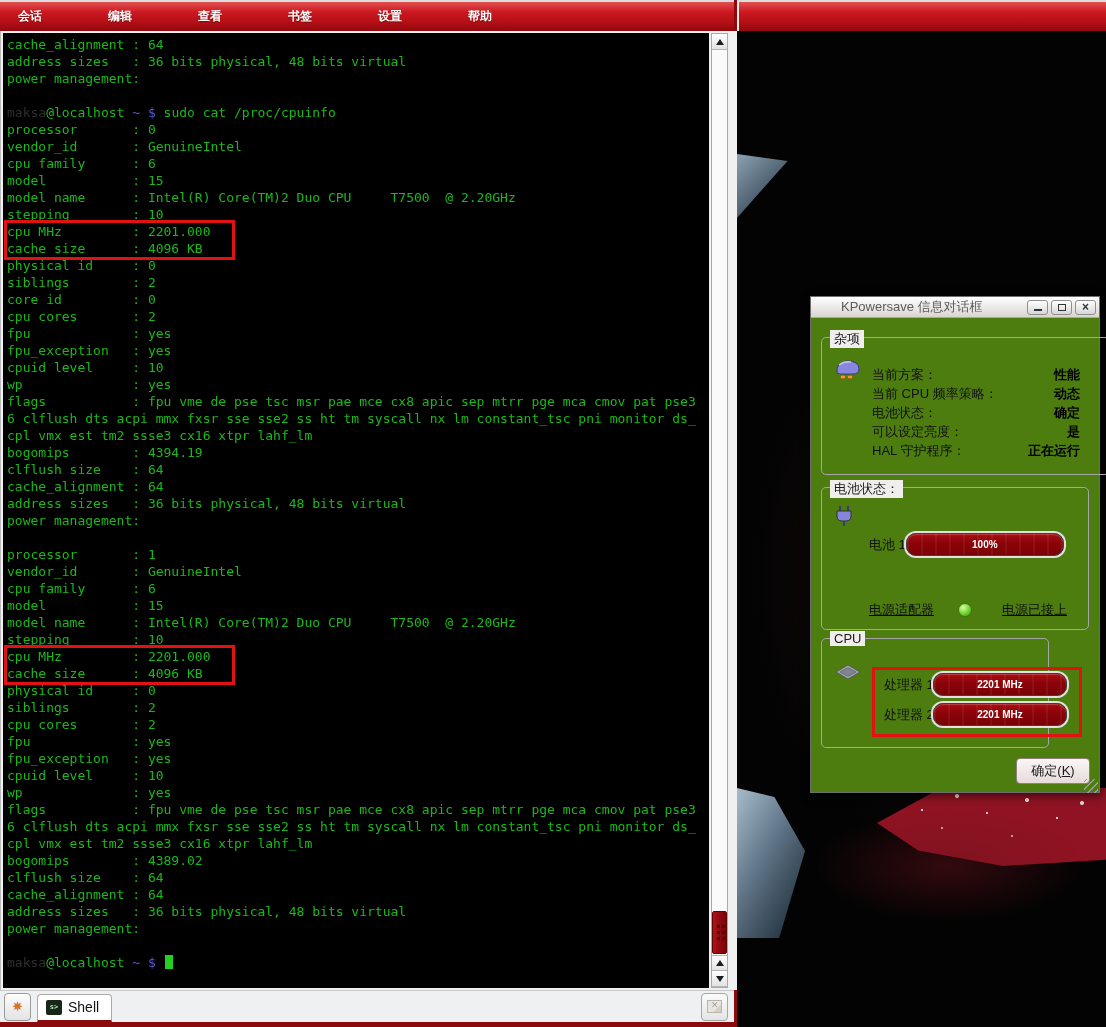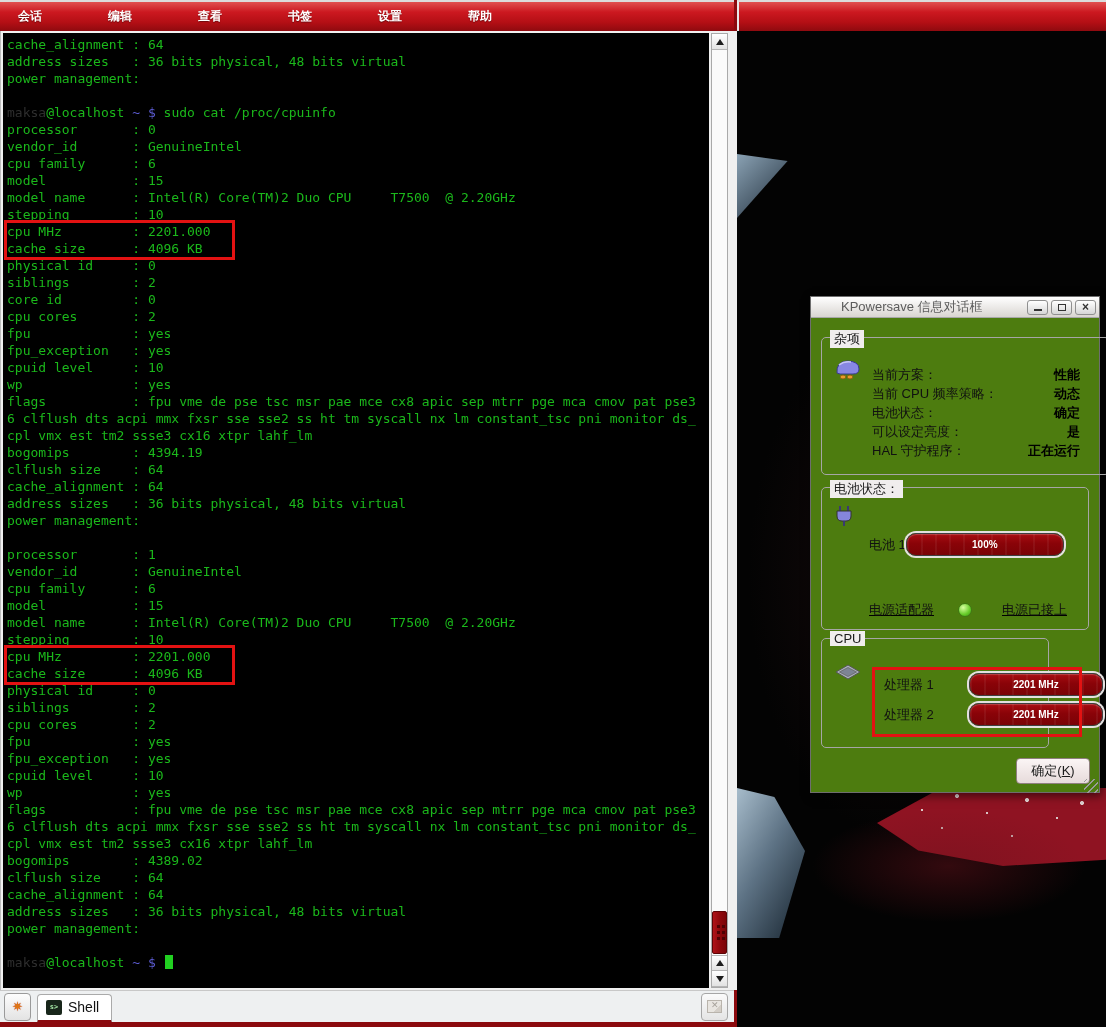--- a/index.html
+++ b/index.html
@@ -89,21 +89,21 @@
   .redbar { background:linear-gradient(180deg,#a80d12,#8a0308 45%,#7a0206);
     background-image:repeating-linear-gradient(90deg, rgba(255,255,255,.055) 0 2px, transparent 2px 14px),linear-gradient(180deg,#a80d12,#8a0308 45%,#7a0206);
     border:1px solid #3f3f3f; border-radius:10px; box-shadow:0 0 0 2px #e4e0e0, inset 0 1px 1px rgba(255,255,255,.22);
     color:#fff; font-weight:bold; font-size:10px; display:flex; align-items:center; justify-content:center; }
   .bat-bar { width:158px; height:23px; }
   .led { width:14px; height:14px; border-radius:50%; margin-left:24px; margin-right:30px; border:1px solid #3f7a14;
     background:radial-gradient(circle at 35% 30%, #d9ff9f, #66cc29 60%, #3f9414); }
 
   #cpu-group { left:10px; top:320px; width:228px; height:110px; }
   #cpu-rows { position:absolute; left:62px; top:34px; }
-  .cpu-row { display:flex; align-items:center; height:23px; margin-bottom:7px;gap:36px; }
+  .cpu-row { display:flex; align-items:center; height:23px; margin-bottom:7px; }
   .cpu-row .d-label { width:49px; }
   .cpu-bar { width:134px; height:23px; }
   .cpu-hl { position:absolute; left:50px; top:28px; width:210px; height:70px; border:3px solid #e31212; pointer-events:none; }
 
   #ok-btn { position:absolute; left:205px; top:440px; width:74px; height:26px; background:linear-gradient(180deg,#fbf5f5,#e7dbdb); border:1px solid #8f7f7f; border-radius:4px; font-size:13px; color:#1a1a1a; font-family:inherit; }
   .grip { position:absolute; right:1px; bottom:1px; width:14px; height:14px;
     background:repeating-linear-gradient(-45deg, transparent 0 2px, #9a9a9a 2px 3px, transparent 3px 5px); }
 </style>
 </head>
 <body>

